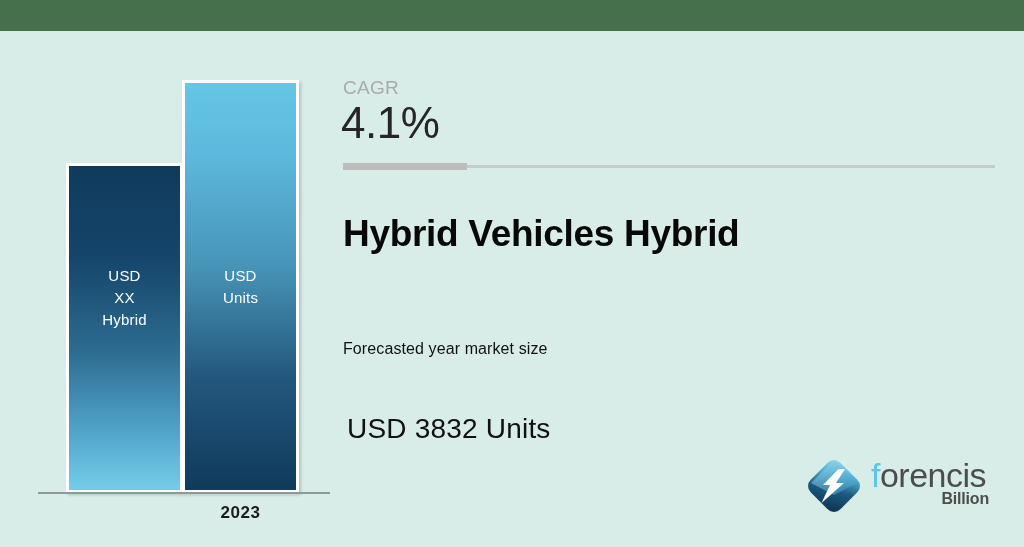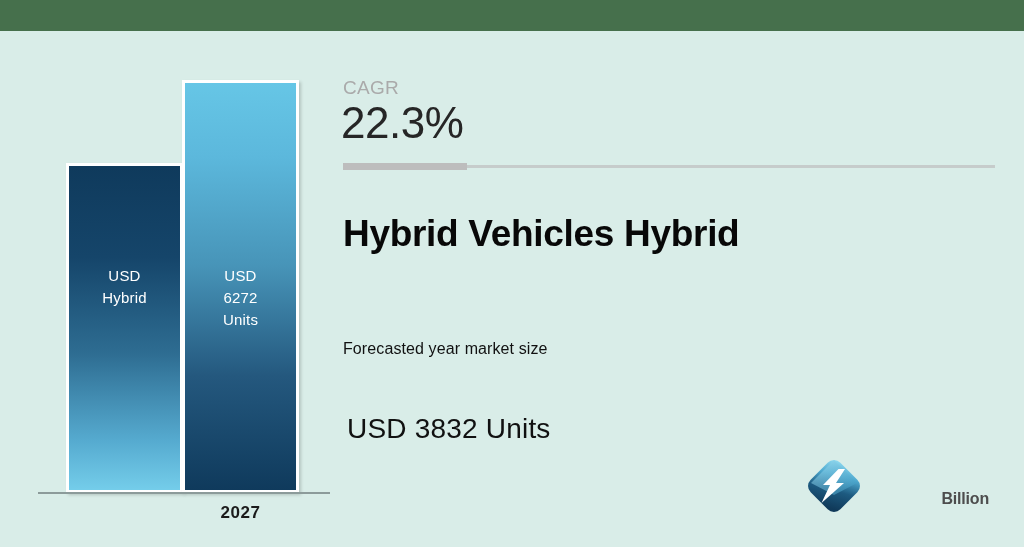--- a/index.html
+++ b/index.html
@@ -229,43 +229,43 @@
 
 <div id="infographic">
 
   <div class="top-band"></div>
 
   <div class="chart-area">
 
     <div class="bar bar-2019">
       <div class="bar-label">
         <div>USD</div>
+        <div>XX</div>
         <div>Hybrid</div>
       </div>
     </div>
 
     <div class="bar bar-2024">
       <div class="bar-label">
         <div>USD</div>
-        <div>6272</div>
         <div>Units</div>
       </div>
     </div>
 
     <div class="axis-line"></div>
 
     <div class="axis-ticks">
-      <div class="tick-label tick-2024">2027</div>
+      <div class="tick-label tick-2024">2023</div>
     </div>
   </div>
 
   <div class="info-panel">
 
     <div class="cagr-label">CAGR</div>
-    <div class="cagr-value">22.3%</div>
+    <div class="cagr-value">4.1%</div>
 
     <div class="progress-track">
       <div class="progress-fill"></div>
     </div>
 
     <div class="market-title">Hybrid Vehicles Hybrid</div>
 
     <div class="forecast-label">Forecasted year market size</div>
     <div class="forecast-value">USD 3832 Units</div>
 
@@ -285,18 +285,19 @@
             </linearGradient>
           </defs>
           <g transform="rotate(45 31 31)">
             <rect x="10" y="10" width="42" height="42" rx="9" ry="9" fill="url(#diamondGrad)"></rect>
           </g>
           <path d="M8 28 L31 5 L54 28 L31 40 Z" fill="url(#facetGrad)" opacity="0.55"></path>
           <path d="M35.5 14 L20 30 L27 30 L18.5 48 L41 28 L33 28 L42 14 Z" fill="#ffffff"></path>
         </svg>
       </div>
       <div class="logo-text">
+        <div class="logo-word"><span class="f-blue">f</span><span>orencis</span></div>
         <div class="logo-sub">Billion</div>
       </div>
     </div>
 
   </div>
 </div>
 
 </body></html>

